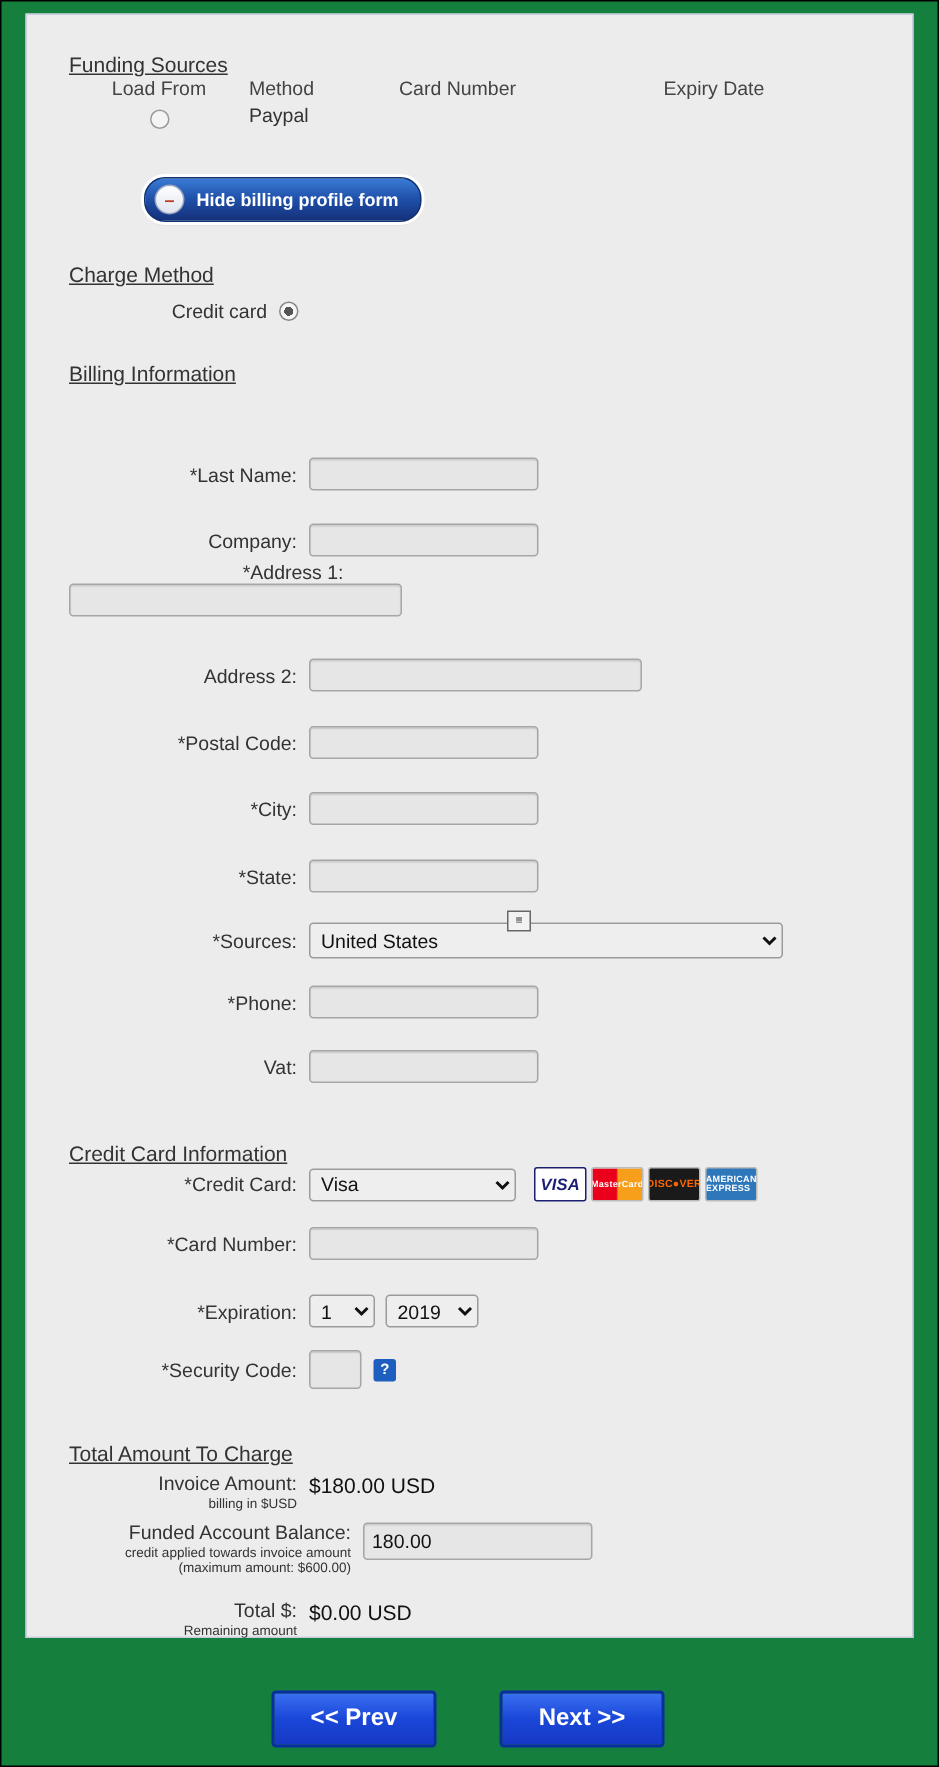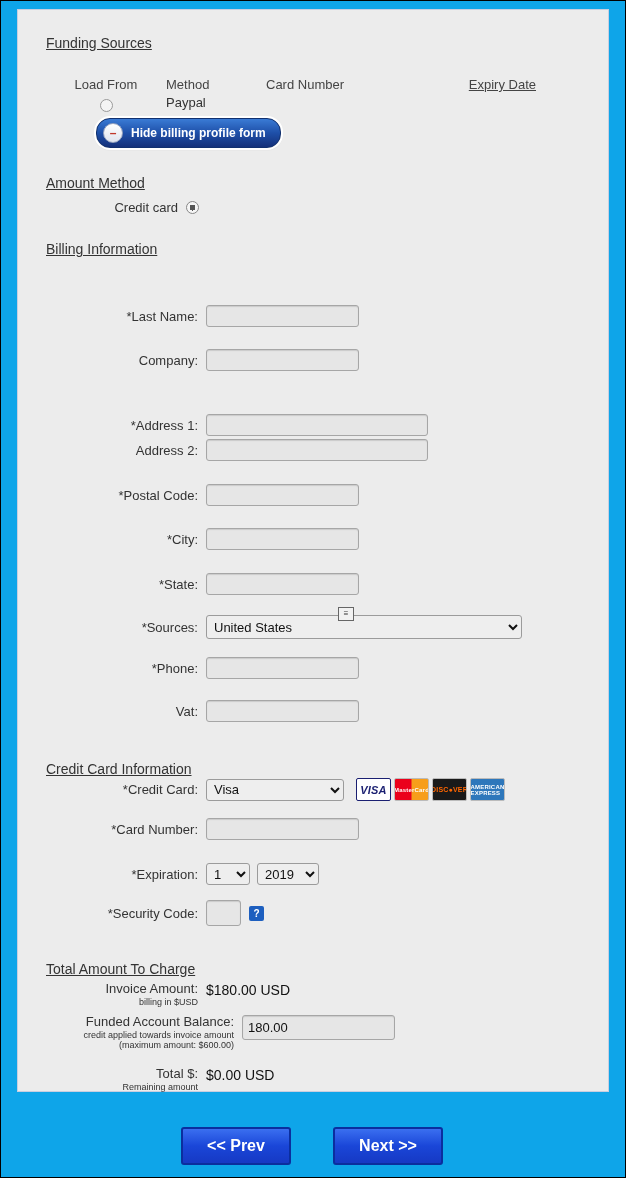--- a/index.html
+++ b/index.html
@@ -14,21 +14,21 @@
     font-size: 13px;
     color: #222;
     overflow: hidden;
   }
   .page {
     position: relative;
     width: 626px;
     height: 1178px;
     box-sizing: border-box;
     border: 1px solid #000;
-    background: #0ea5e9;
+    background: #15803d;
   }
   .panel {
     position: absolute;
     left: 16px;
     top: 8px;
     width: 592px;
     height: 1083px;
     box-sizing: border-box;
     background: #ececec;
     border: 1px solid #c8cee0;
@@ -43,28 +43,28 @@
 
   
   .funding {
     position: absolute;
     left: 28px;
     top: 25px;
     width: 540px;
   }
   .funding-head {
     display: flex;
-    margin-top: 26px;
+    margin-top: 0;
     color: #444;
     font-size: 13px;
   }
   .fh-load { width: 120px; text-align: center; }
   .fh-method { width: 100px; text-align: left; }
   .fh-card { width: 150px; text-align: left; }
-  .fh-exp { width: 120px; text-align: right; text-decoration: underline; }
+  .fh-exp { width: 120px; text-align: center; }
 
   .funding-row {
     display: flex;
     align-items: flex-start;
     margin-top: 3px;
     font-size: 13px;
     color: #333;
   }
   .radio-cell { width: 120px; text-align: center; padding-top: 2px; }
   .radio-dot {
@@ -275,40 +275,40 @@
         <div class="fh-card"></div>
         <div class="fh-exp"></div>
       </div>
     </div>
 
     <div class="pill-btn">
       <span class="pill-icon">–</span>
       <span>Hide billing profile form</span>
     </div>
 
-    <div class="section-title" style="position:absolute; left:28px; top:165px;">Amount Method</div>
+    <div class="section-title" style="position:absolute; left:28px; top:165px;">Charge Method</div>
     <div class="form-row" style="left:8px; top:190px;">
       <div class="lbl">Credit card</div>
       <span class="radio-dot checked"></span>
     </div>
 
     <div class="section-title" style="position:absolute; left:28px; top:231px;">Billing Information</div>
 
 
     <div class="form-row" style="left:28px; top:295px;">
       <div class="lbl">*Last Name:</div>
       <input class="txt w150" type="text" value="" style="">
     </div>
 
     <div class="form-row" style="left:28px; top:339px;">
       <div class="lbl">Company:</div>
       <input class="txt w150" type="text" value="" style="">
     </div>
 
-    <div class="form-row" style="left:28px; top:404px;">
+    <div class="form-row" style="left:28px; top:364px;flex-direction:column;">
       <div class="lbl">*Address 1:</div>
       <input class="txt w220" type="text" value="" style="">
     </div>
 
     <div class="form-row" style="left:28px; top:429px;">
       <div class="lbl">Address 2:</div>
       <input class="txt w220" type="text" value="" style="">
     </div>
 
     <div class="form-row" style="left:28px; top:474px;">

